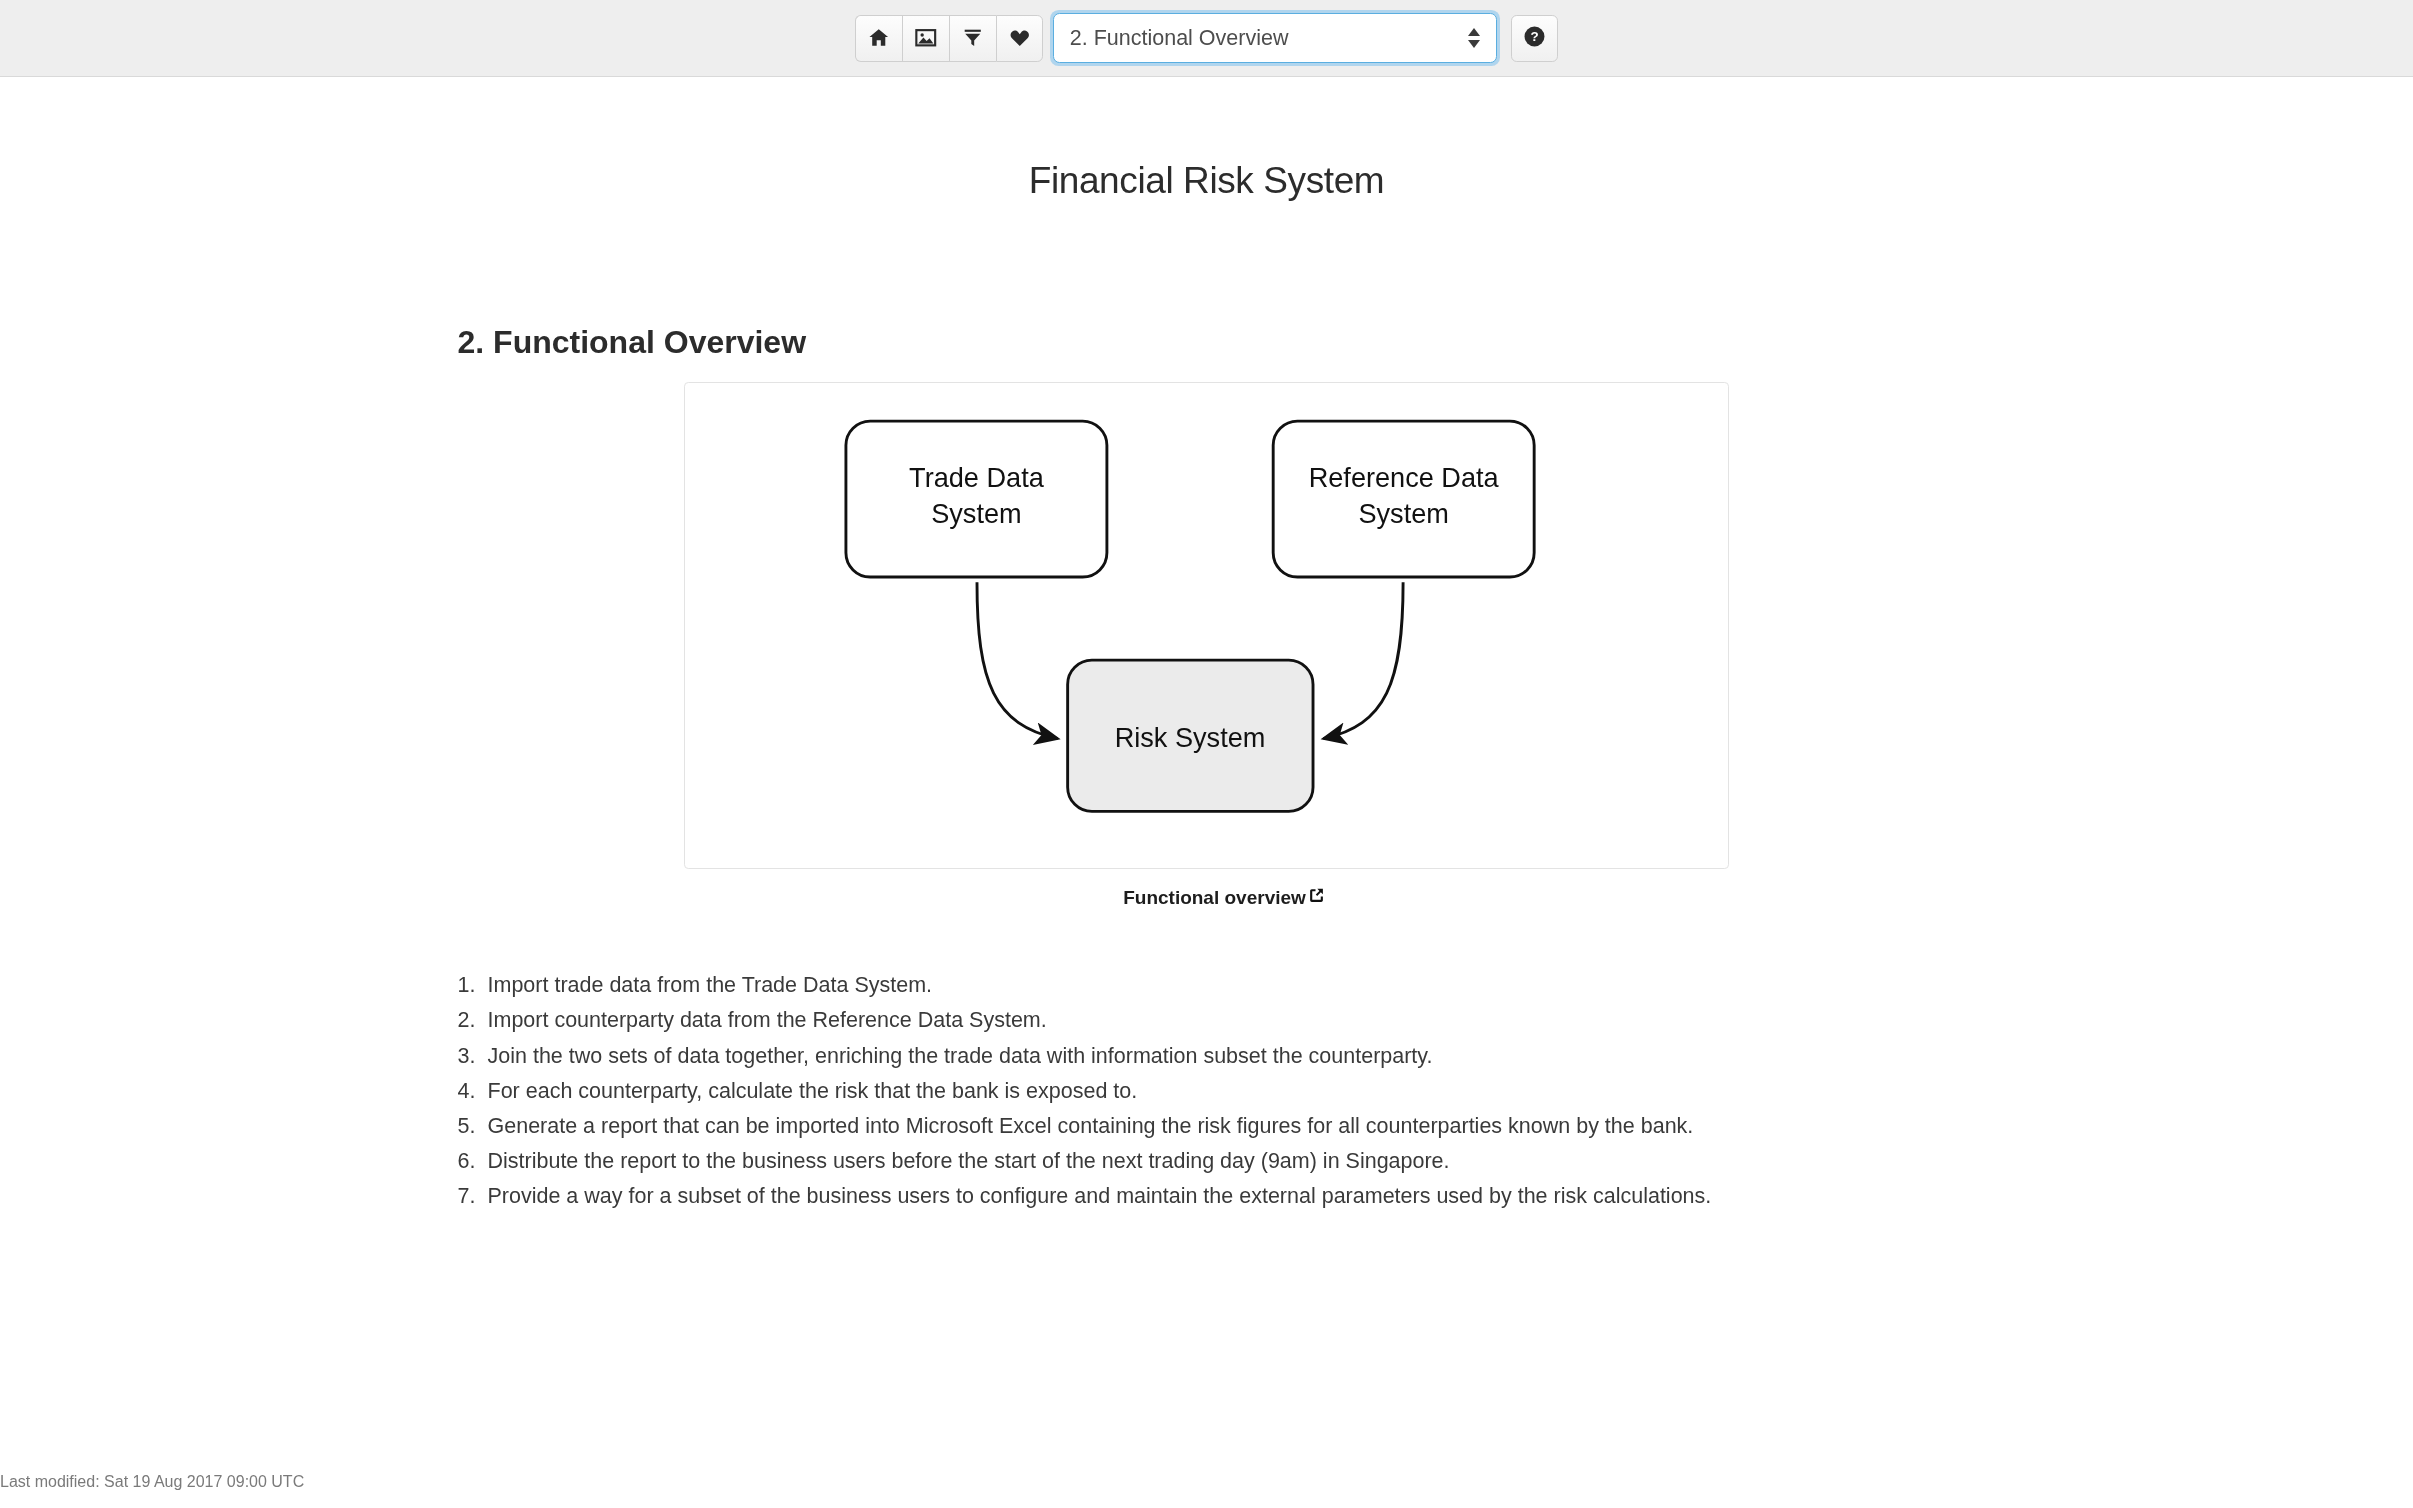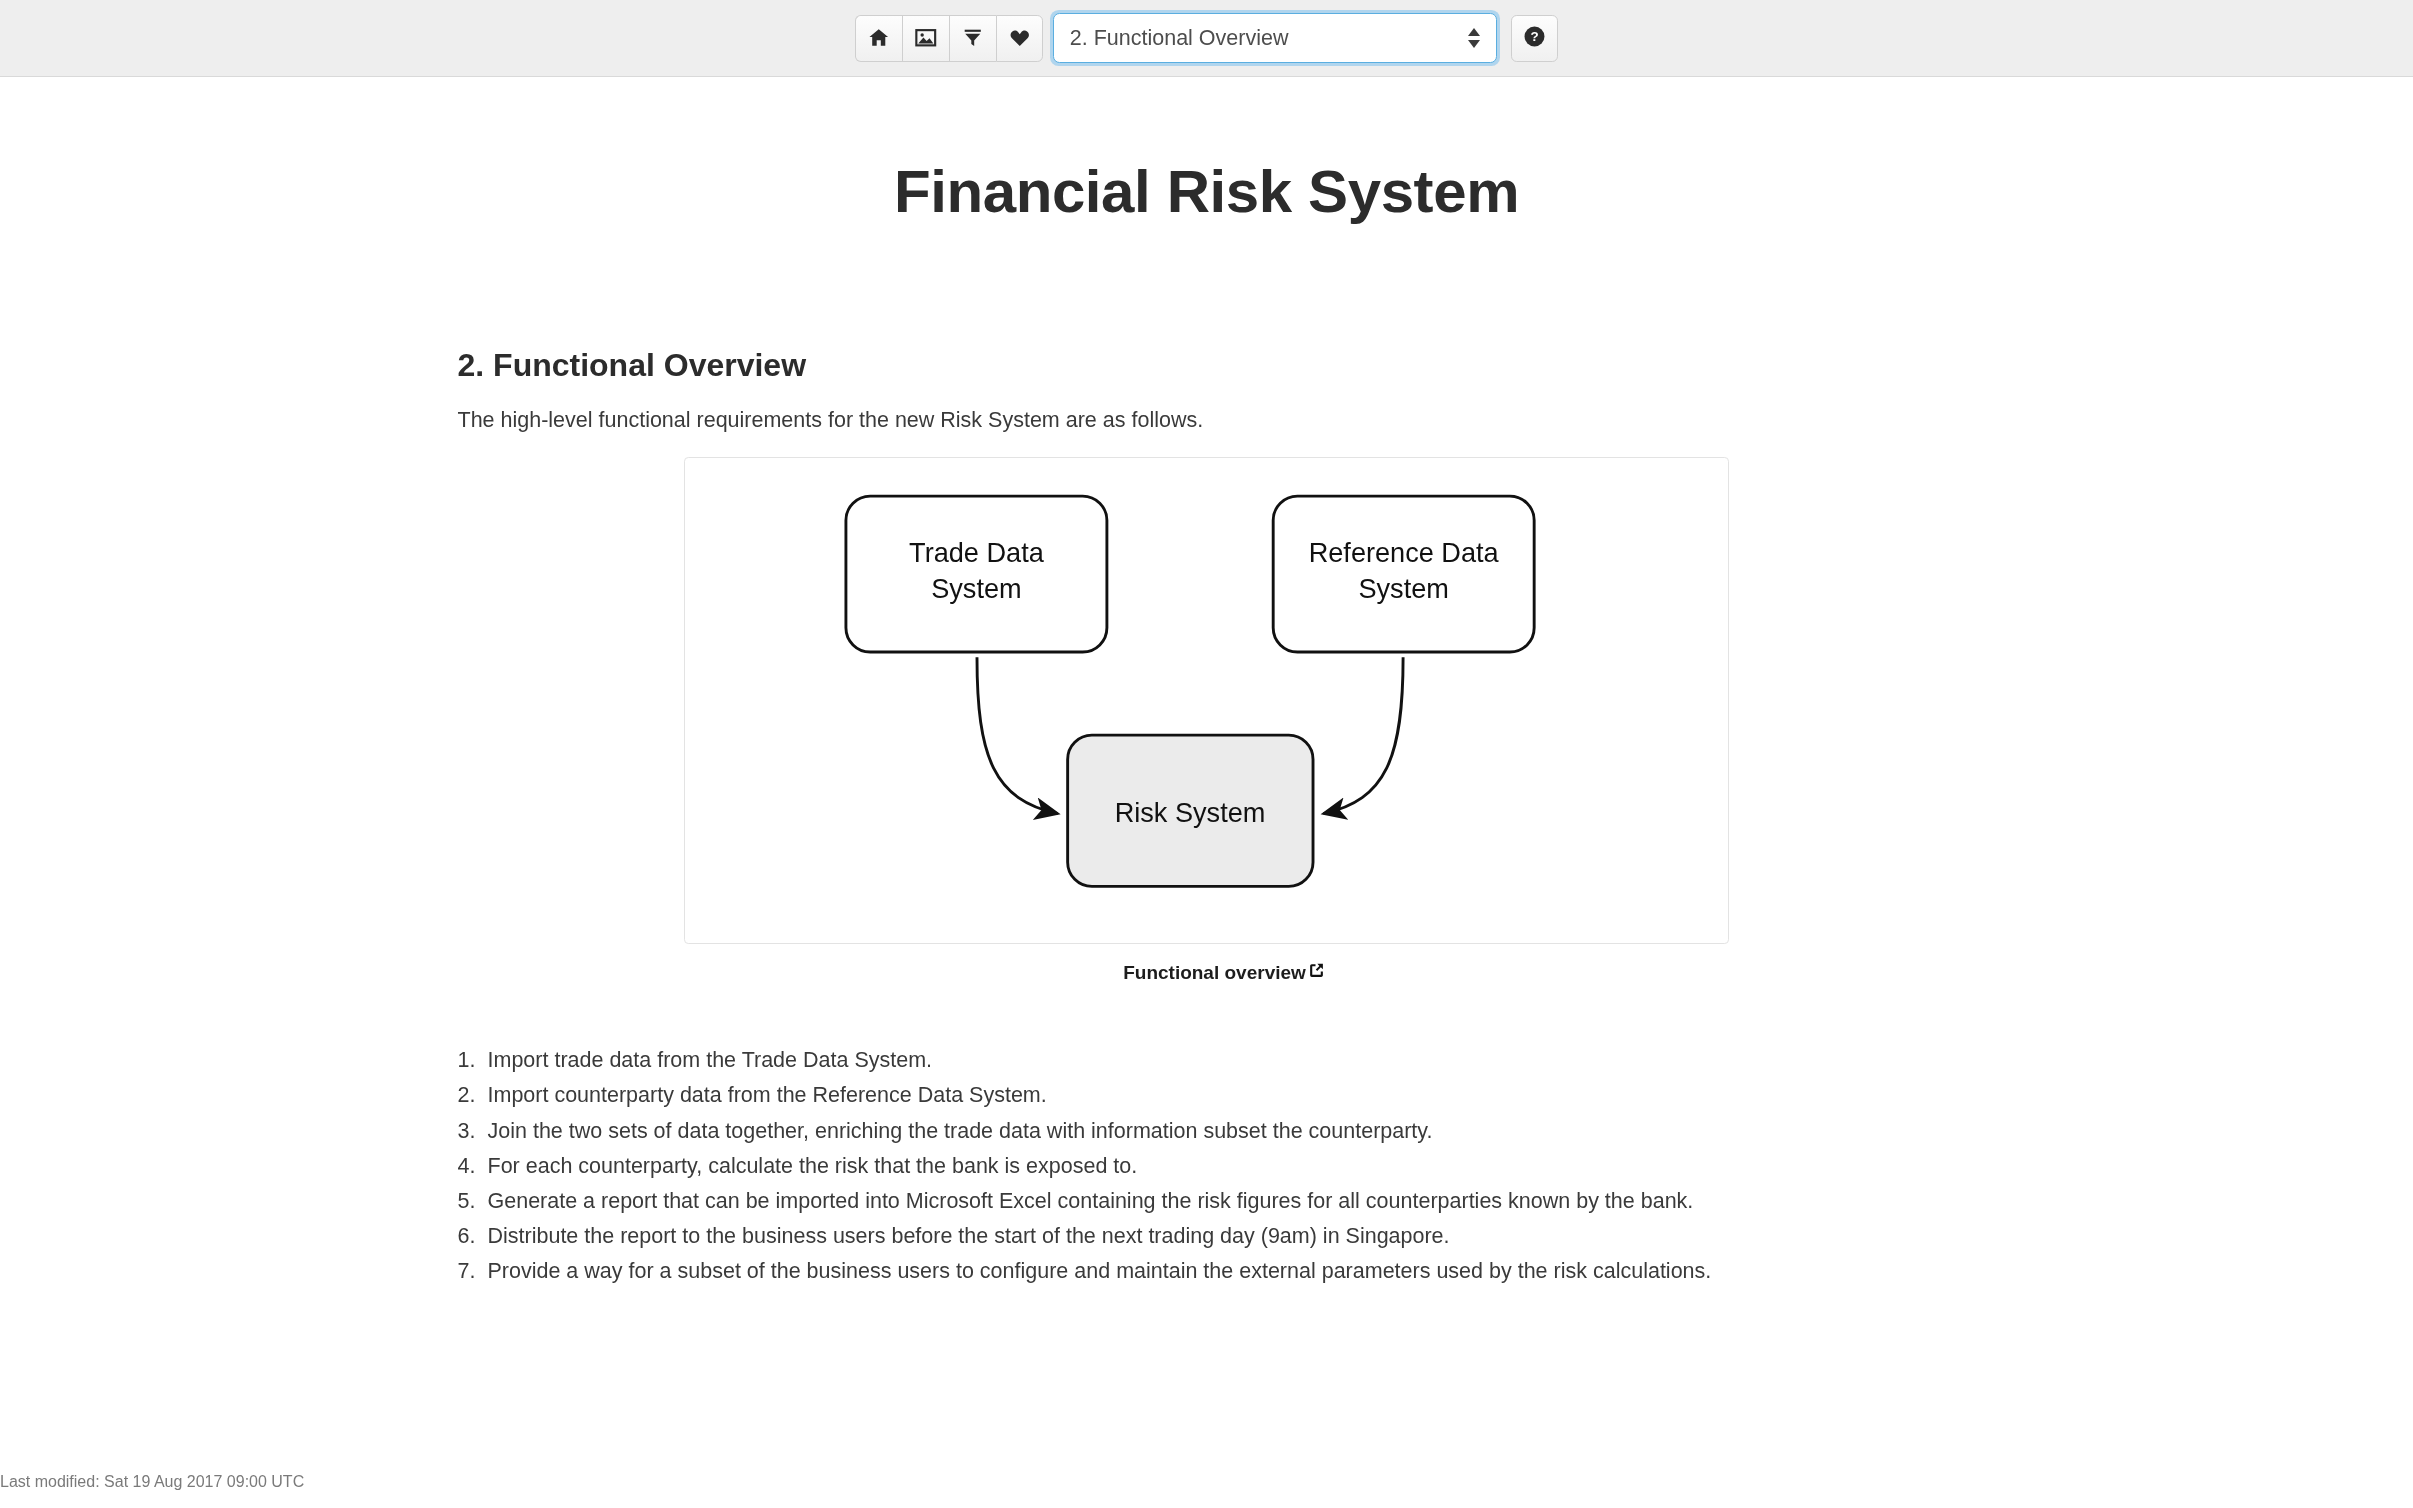--- a/index.html
+++ b/index.html
@@ -89,22 +89,22 @@
     background: linear-gradient(to bottom, #fdfdfd 0%, #f0f0f0 100%);
     border: 0.7px solid #cfcfcf;
     border-radius: 5.7px;
     display: flex; align-items: center; justify-content: center;
     cursor: pointer;
   }
 
   
   .page-title {
     text-align: center;
-    font-size: 60px;
-    font-weight: bold;
+    font-size: 37px;
+    font-weight: normal;
     color: #2c2c2c;
     letter-spacing: -0.4px;
     margin: 85px 0 0 0;
     line-height: 1;
   }
 
   .content {
     width: 1710px;
     margin: 0 auto;
     padding-left: 106px;
@@ -255,21 +255,20 @@
 
   </div>
 </div>
 
 <h1 class="page-title">Financial Risk System</h1>
 
 <div class="content">
 
   <h2 class="sec-title">2. Functional Overview</h2>
 
-  <p class="intro">The high-level functional requirements for the new Risk System are as follows.</p>
 
   <div class="figure">
     <div class="fig-frame">
       <svg viewBox="0 0 1455 840" preserveAspectRatio="xMidYMid meet">
         <defs>
           <marker id="arrowhead" markerWidth="10" markerHeight="10" refX="8" refY="4" orient="auto" markerUnits="strokeWidth">
             <path d="M0,0 L9,4 L0,8 L2.2,4 z" fill="#111111"></path>
           </marker>
         </defs>
 

